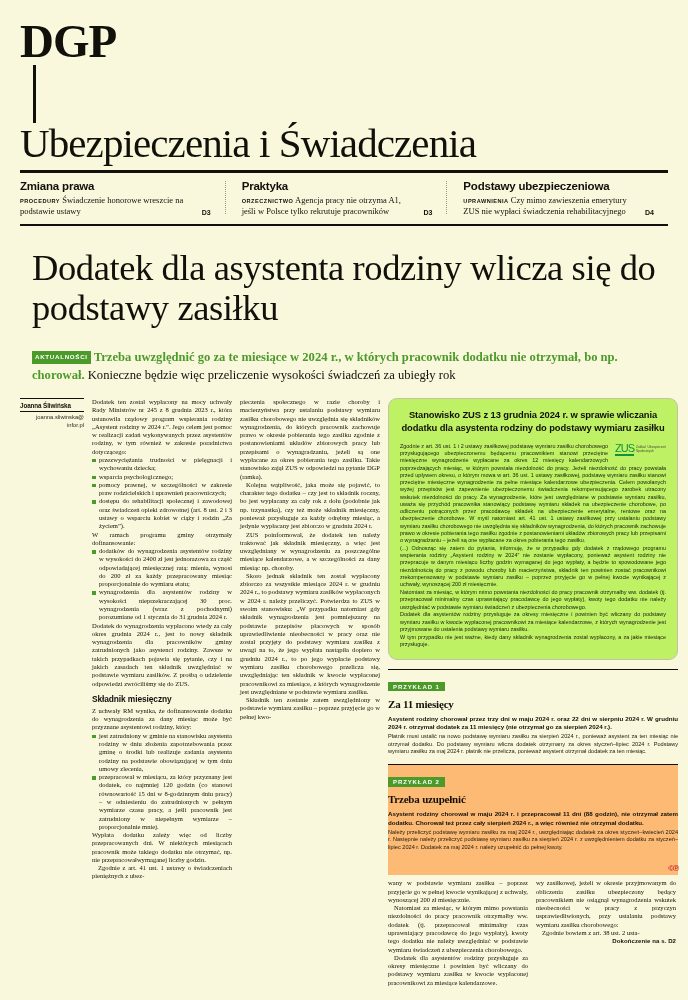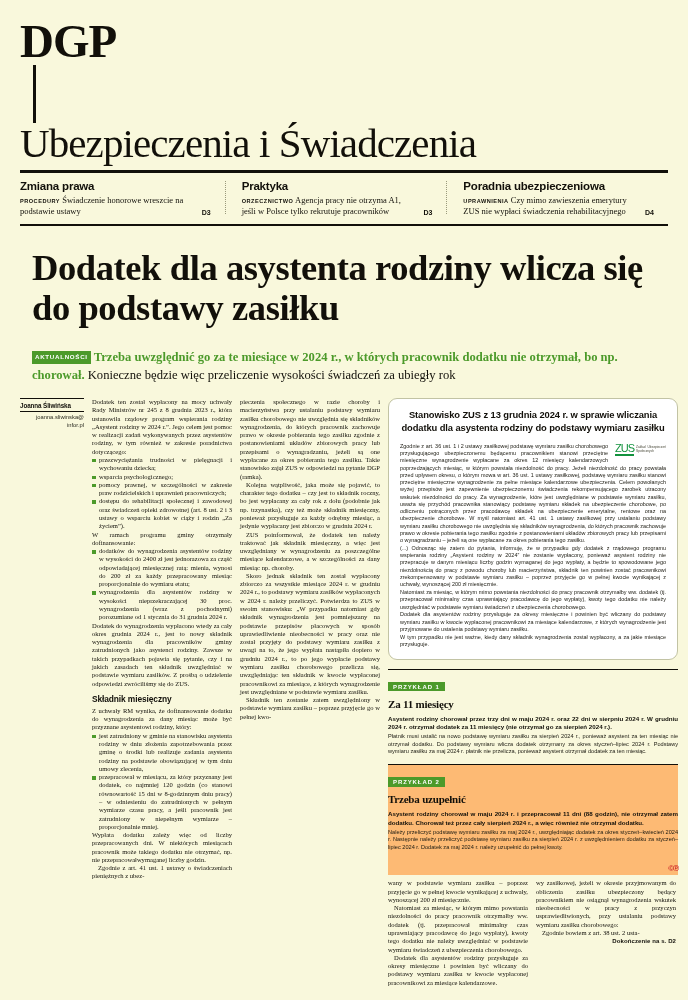--- a/index.html
+++ b/index.html
@@ -62,21 +62,21 @@
   }
   .teaser p { margin:0; font-size:8.5px; line-height:1.33; position:relative; padding-right:18px; }
   .kicker { font-size:5.6px; font-weight:bold; letter-spacing:0.5px; text-transform:uppercase;
             font-family:"Liberation Sans", sans-serif; }
   .pg { position:absolute; right:0; bottom:0; font-size:7px; font-weight:bold;
         font-family:"Liberation Sans", sans-serif; }
   .rule-thin { height:1.2px; background:#12100a; }
 
   
   .headline {
-    font-size:36.5px; line-height:1.12; font-weight:700;
+    font-size:36.5px; line-height:1.12; font-weight:400;
     letter-spacing:-0.4px; margin:22px 0 12px 12px; max-width:640px;
   }
   .lead { margin:20px 0 0 12px; font-size:12.6px; line-height:1.42; max-width:650px; }
   .badge {
     display:inline-block; background:#4c9a2a; color:#fff;
     font-size:6.2px; font-weight:bold; letter-spacing:0.7px;
     padding:2px 3px 1.5px 3px; vertical-align:2px; margin-right:3px;
     font-family:"Liberation Sans", sans-serif;
   }
   .lead-green { color:#4c9a2a; font-weight:bold; }
@@ -104,21 +104,21 @@
     width:3.5px; height:3.5px; background:#4c9a2a;
   }
   .sub-h {
     font-size:8.4px; font-weight:bold; font-family:"Liberation Sans", sans-serif;
     margin:6px 0 3px 0; letter-spacing:-0.1px;
   }
 
   
   .rail { width:290px; flex-shrink:0; }
   .zus-box {
-    background:#ffffff; border:1px solid #c2c3a4; border-radius:9px;
+    background:#bef264; border:1px solid #c2c3a4; border-radius:9px;
     padding:9px 11px 10px 11px; position:relative;
   }
   .zus-title {
     text-align:center; font-size:9.4px; font-weight:bold; line-height:1.42;
     font-family:"Liberation Sans", sans-serif; margin-bottom:8px; letter-spacing:-0.1px;
   }
   .zus-body { font-size:5.45px; line-height:1.335; text-align:justify;
               font-family:"Liberation Sans", sans-serif; color:#1c1b12; }
   .zus-body p { margin:0 0 0.5px 0; }
   .zus-logo { float:right; margin:0 0 2px 7px; display:flex; align-items:center; gap:2px; }
@@ -167,21 +167,21 @@
         <span>Świadczenie honorowe wreszcie na podstawie ustawy</span>
         <span class="pg">D3</span></p>
     </div>
     <div class="teaser">
       <h3>Praktyka</h3>
       <p><span class="kicker">ORZECZNICTWO</span>
         <span>Agencja pracy nie otrzyma A1, jeśli w Polsce tylko rekrutuje pracowników</span>
         <span class="pg">D3</span></p>
     </div>
     <div class="teaser">
-      <h3>Poradnia ubezpieczeniowa</h3>
+      <h3>Podstawy ubezpieczeniowa</h3>
       <p><span class="kicker">UPRAWNIENIA</span>
         <span>Czy mimo zawieszenia emerytury ZUS nie wypłaci świadczenia rehabilitacyjnego</span>
         <span class="pg">D4</span></p>
     </div>
   </div>
 
   <div class="rule-thin"></div>
 
   <h1 class="headline">Dodatek dla asystenta rodziny wlicza się do podstawy zasiłku</h1>
 

